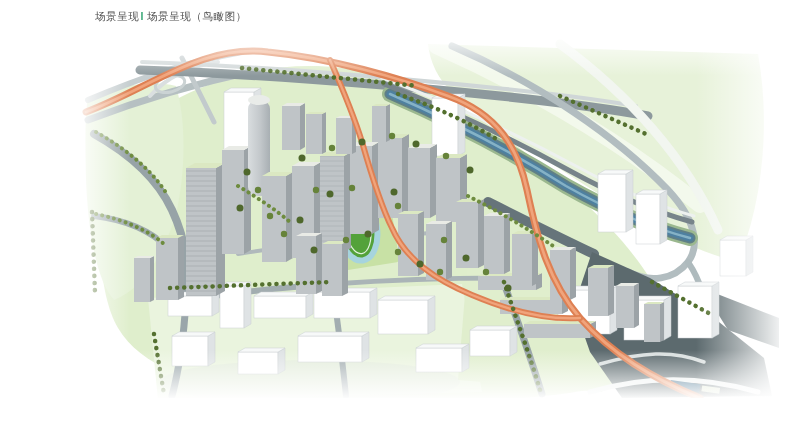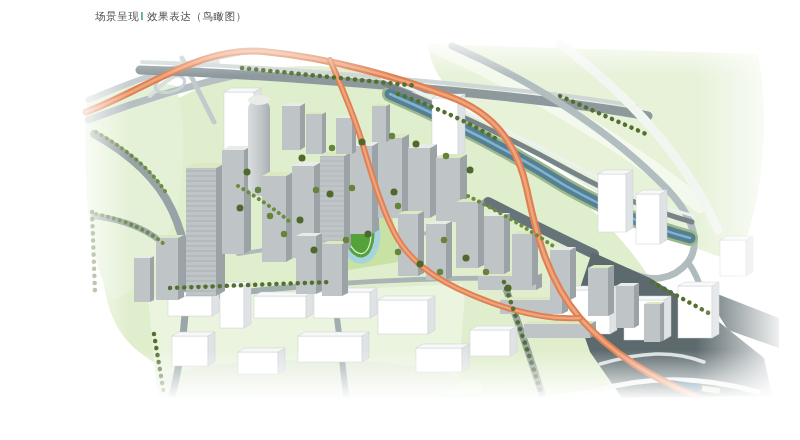--- a/index.html
+++ b/index.html
@@ -34,21 +34,21 @@
   
   .oj{stroke:var(--c-expressway_orange,#DE8053);fill:none;stroke-linecap:round;}
   .oh{stroke:#F0A47C;fill:none;stroke-linecap:round;}
 </style>
 </head>
 <body>
 
 <div class="slide">
 
   <header class="slide-title">
-    <span>场景呈现</span><span class="tsep">I</span><span>效果表达（鸟瞰图）</span>
+    <span>场景呈现</span><span class="tsep">I</span><span>场景呈现（鸟瞰图）</span>
   </header>
 
   <svg width="800" height="440" viewBox="0 0 800 440">
     <defs>
       <linearGradient id="fT" x1="0" y1="0" x2="0" y2="1">
         <stop offset="0" stop-color="#fff" stop-opacity="1"></stop>
           <stop offset="1" stop-color="#fff" stop-opacity="0"></stop>
       </linearGradient>
       <linearGradient id="fB" x1="0" y1="0" x2="0" y2="1">
         <stop offset="0" stop-color="#fff" stop-opacity="0"></stop>

